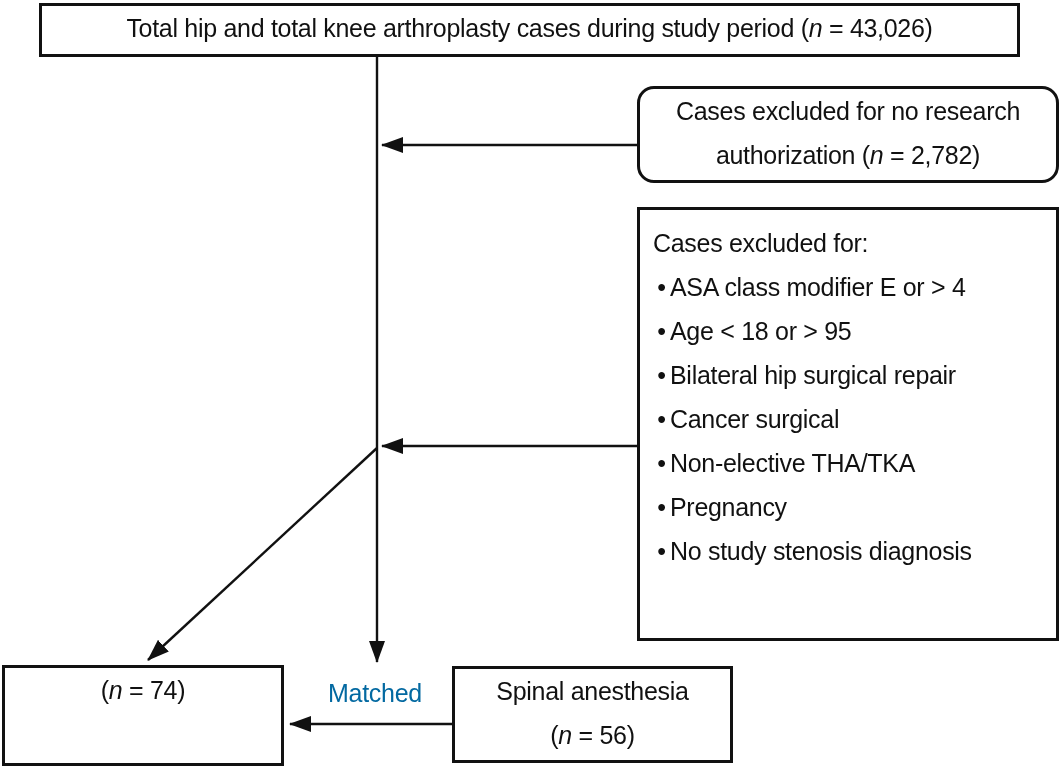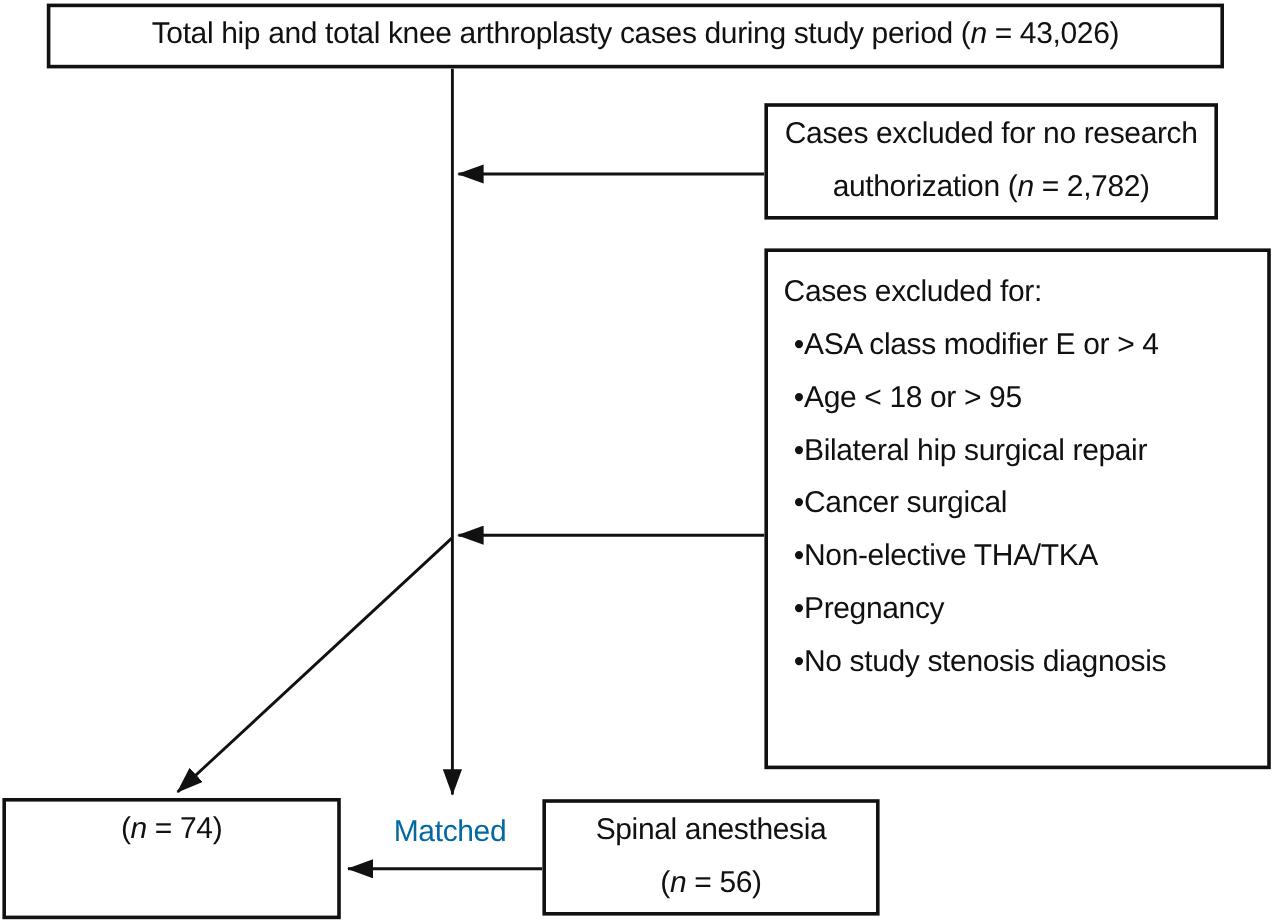--- a/index.html
+++ b/index.html
@@ -32,24 +32,24 @@
     letter-spacing: -0.3px;
     line-height: 44px;
     display: flex;
     flex-direction: column;
     align-items: center;
     justify-content: flex-start;
     text-align: center;
   }
   .node i { font-style: italic; }
   #box-total   { left: 39px;  top: 3px;   width: 981px; height: 54px; }
-  #box-noauth  { left: 637px; top: 86px;  width: 378px; height: 97px; padding: 0 14px; }
+  #box-noauth  { left: 637px; top: 86px;  width: 422px; height: 97px; padding: 0 14px; border-radius: 17px; }
   #box-excl    { left: 637px; top: 207px; width: 422px; height: 434px;
                  align-items: flex-start; justify-content: flex-start;
-                 text-align: right; padding: 11px 10px 0 13px; }
+                 text-align: center; padding: 11px 10px 0 13px; }
   #box-general { left: 2px;   top: 665px; width: 282px; height: 101px; }
   #box-spinal  { left: 452px; top: 666px; width: 281px; height: 97px; }
   .li { display: flex; }
   .blt { width: 17px; flex: 0 0 17px; }
   .cont { padding-left: 17px; }
   .matched {
     position: absolute;
     left: 298px;
     top: 673px;
     width: 154px;

